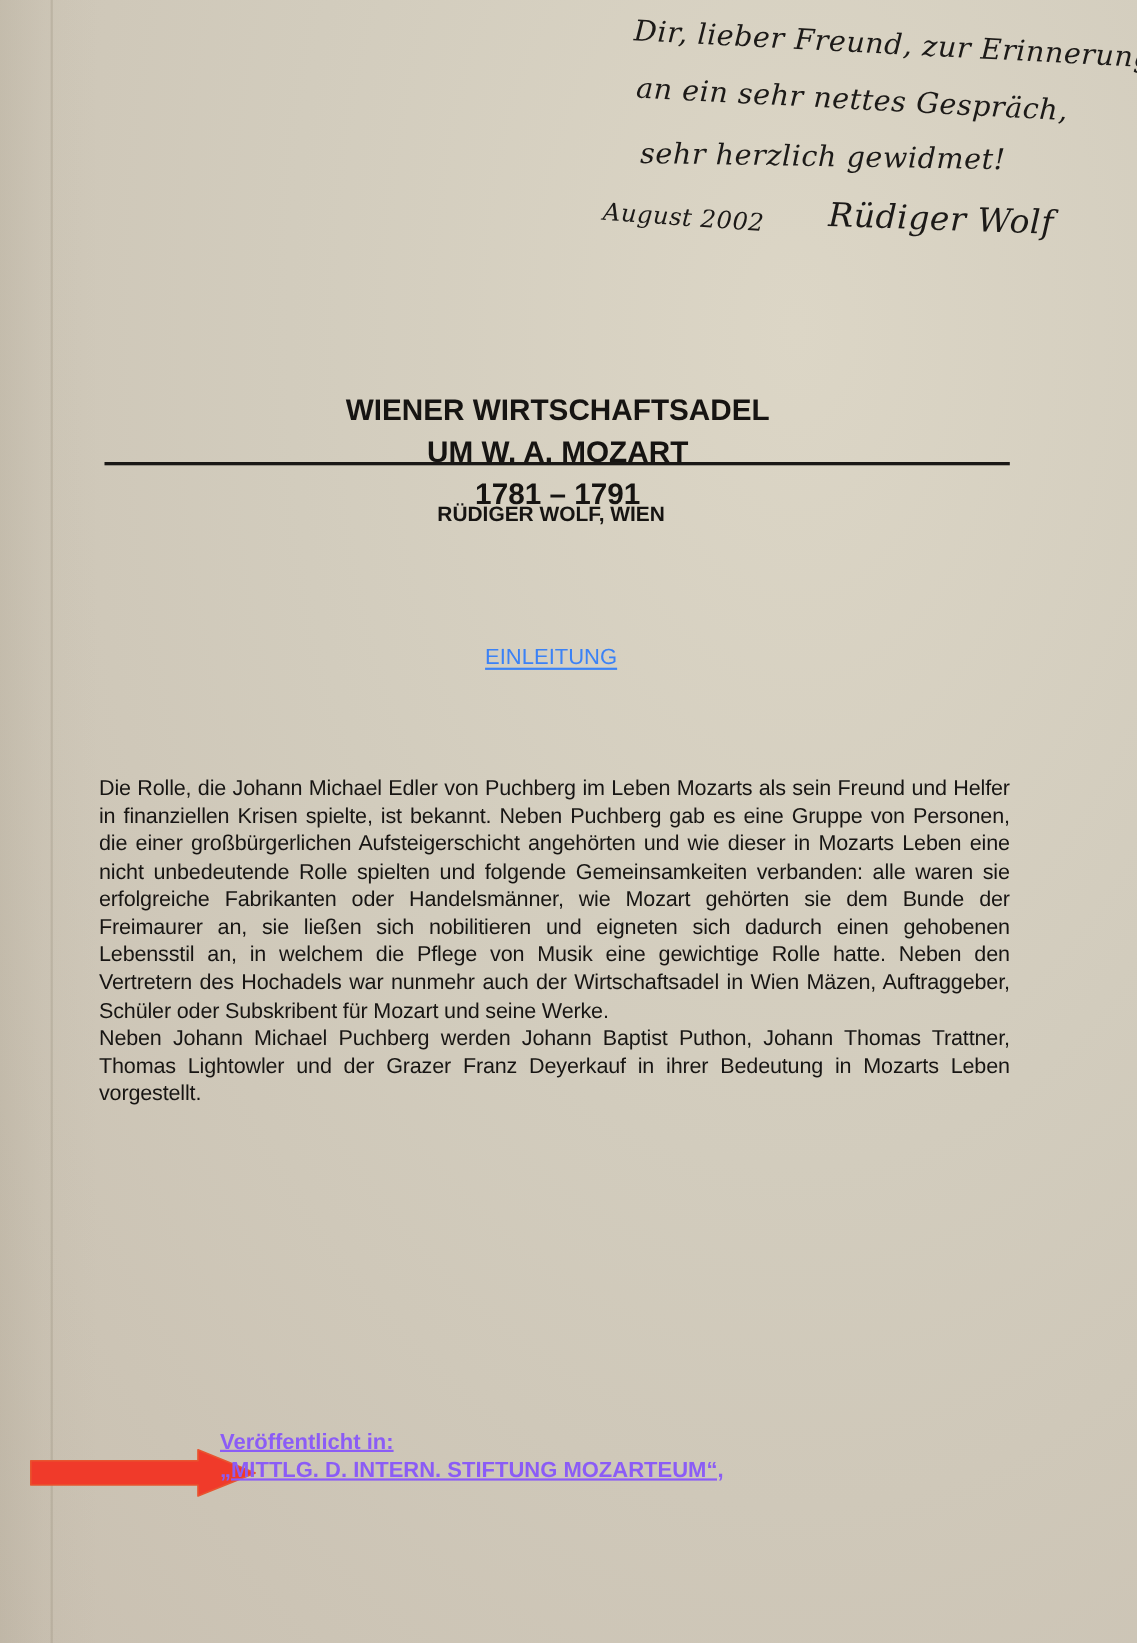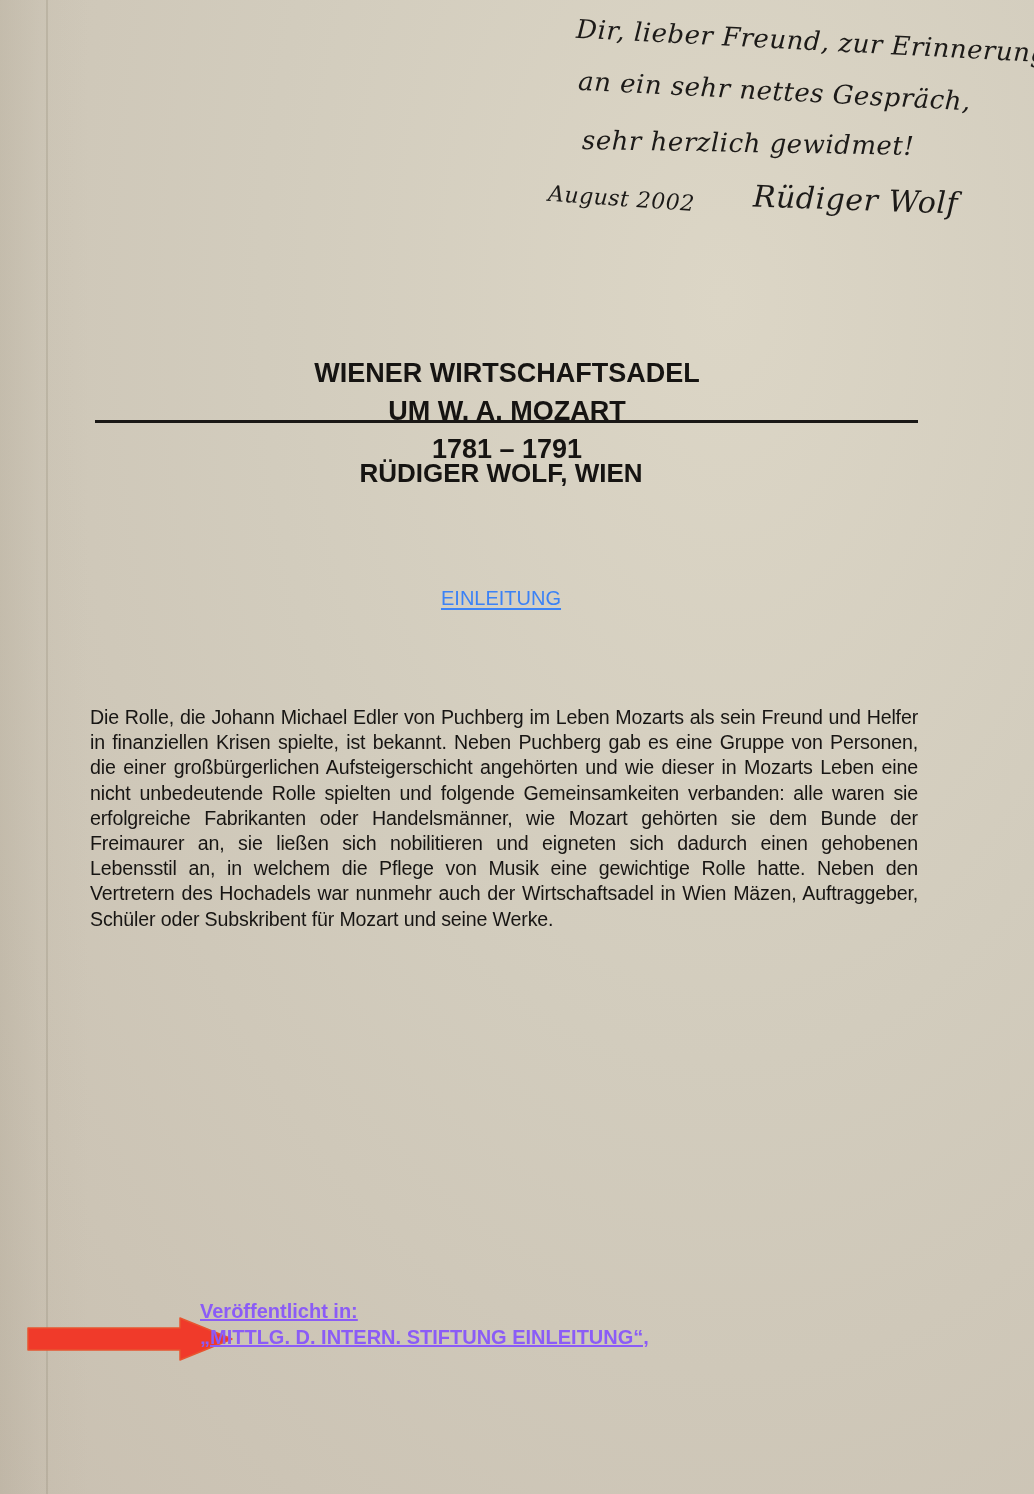--- a/index.html
+++ b/index.html
@@ -30,21 +30,21 @@
   .title-block {
     position: absolute; left: 96px; top: 306px; width: 822px; text-align: center;
     font-weight: bold; font-size: 27px; line-height: 38px; color: #161412; margin-top: 48px;
   }
   .rule {
     position: absolute; left: 95px; top: 420px; width: 823px; height: 3px;
     background: #1a1816;
   }
   .author {
     position: absolute; left: 96px; top: 458px; width: 810px; text-align: center;
-    font-weight: bold; font-size: 26px; color: #161412;
+    font-weight: bold; font-size: 19px; color: #161412;
   }
   .section-heading {
     position: absolute; left: 96px; top: 587px; width: 810px; text-align: center;
     font-size: 20px; text-decoration: underline; text-underline-offset: 3px; color: #3b82f6;
   }
   .body-text {
     position: absolute; left: 90px; top: 662px; width: 828px;
     font-size: 19.6px; line-height: 25.2px; text-align: justify; color: #171513;
     letter-spacing: -0.15px;
     margin-top: 43px;
@@ -78,22 +78,23 @@
 </div>
 
 <div class="rule"></div>
 
 <div class="author">RÜDIGER WOLF, WIEN</div>
 
 <div class="section-heading">EINLEITUNG</div>
 
 <div class="body-text">
   <p>Die Rolle, die Johann Michael Edler von Puchberg im Leben Mozarts als sein Freund und Helfer in finanziellen Krisen spielte, ist bekannt. Neben Puchberg gab es eine Gruppe von Personen, die einer großbürgerlichen Aufsteigerschicht angehörten und wie dieser in Mozarts Leben eine nicht unbedeutende Rolle spielten und folgende Gemeinsamkeiten verbanden: alle waren sie erfolgreiche Fabrikanten oder Handelsmänner, wie Mozart gehörten sie dem Bunde der Freimaurer an, sie ließen sich nobilitieren und eigneten sich dadurch einen gehobenen Lebensstil an, in welchem die Pflege von Musik eine gewichtige Rolle hatte. Neben den Vertretern des Hochadels war nunmehr auch der Wirtschaftsadel in Wien Mäzen, Auftraggeber, Schüler oder Subskribent für Mozart und seine Werke.</p>
+  <p>Neben Johann Michael Puchberg werden Johann Baptist Puthon, Johann Thomas Trattner, Thomas Lightowler und der Grazer Franz Deyerkauf in ihrer Bedeutung in Mozarts Leben vorgestellt.</p>
 </div>
 
 <svg class="arrow" viewBox="0 0 210 46">
   <path d="M2 12 L154 12 L154 2 L206 23 L154 44 L154 34 L2 34 Z" fill="#f03a2a" stroke="#e8542f" stroke-width="1.5" stroke-linejoin="round"></path>
 </svg>
 
 <div class="footer">
   <div>Veröffentlicht in:</div>
-  <div>„MITTLG. D. INTERN. STIFTUNG EINLEITUNG“,</div>
+  <div>„MITTLG. D. INTERN. STIFTUNG MOZARTEUM“,</div>
 </div>
 
 </body></html>

